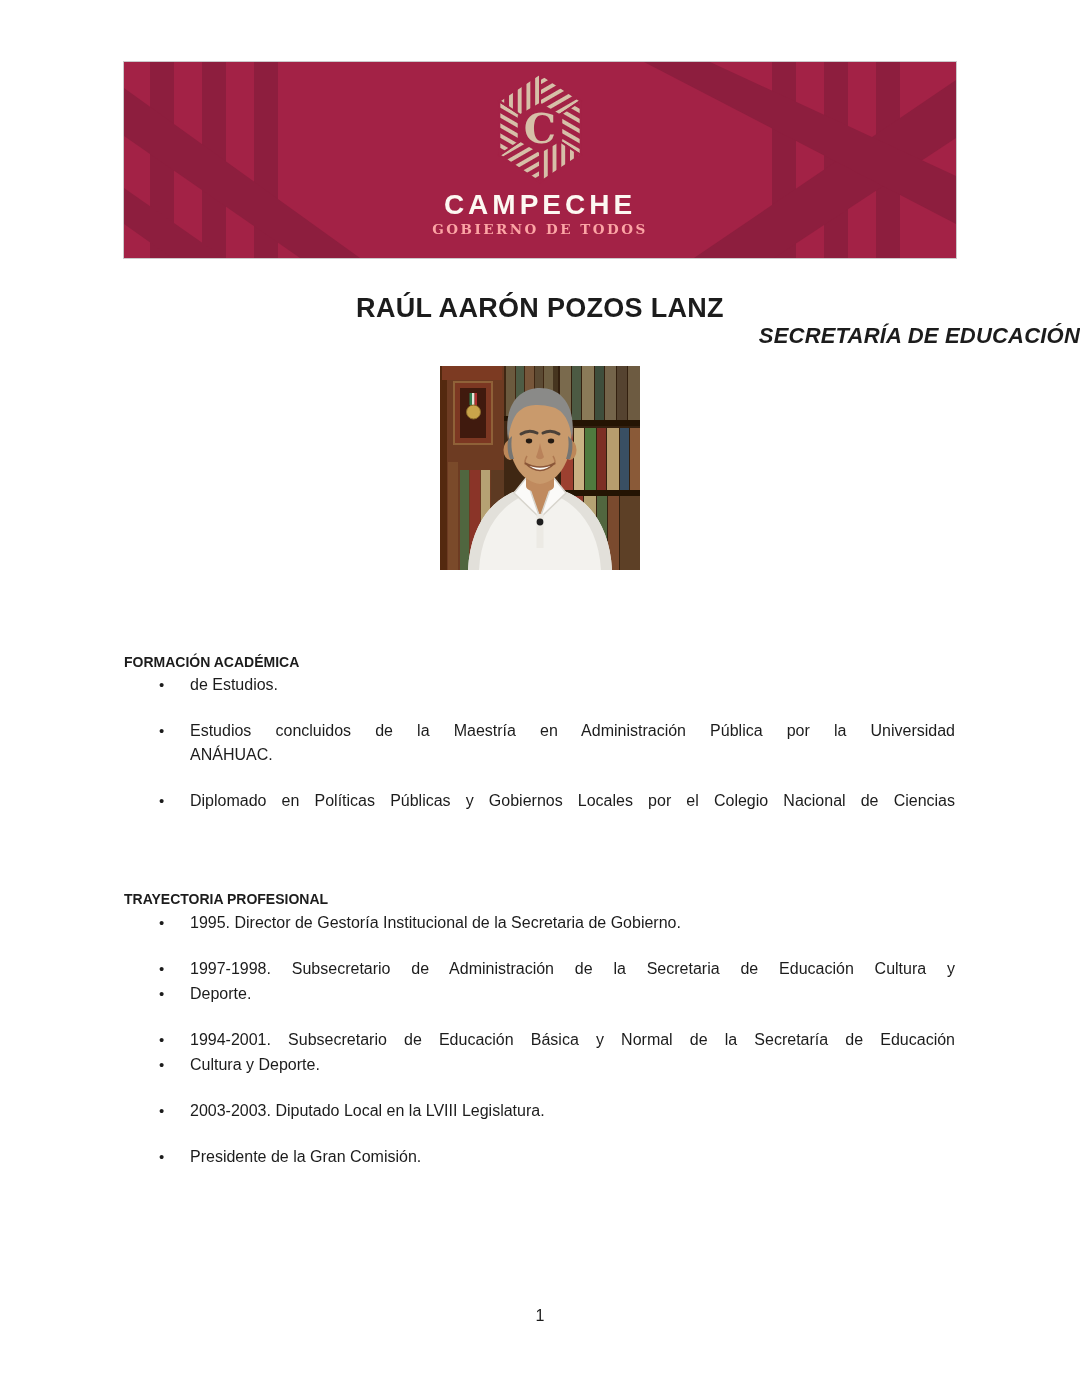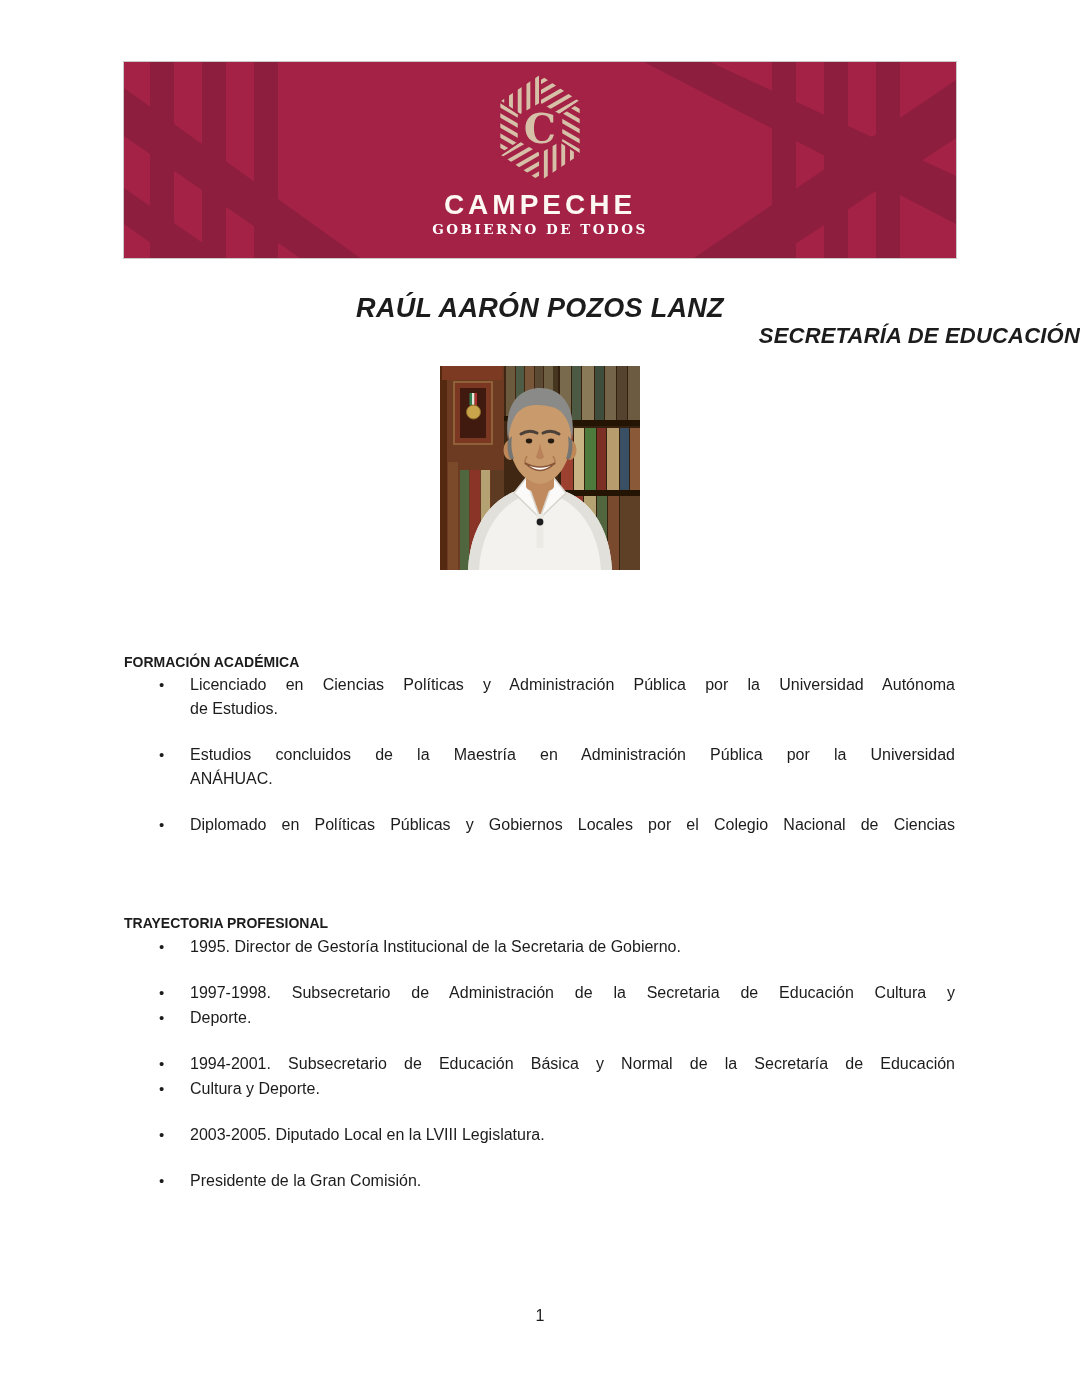--- a/index.html
+++ b/index.html
@@ -16,21 +16,21 @@
   .brand{position:relative;display:flex;flex-direction:column;align-items:center;padding-top:6px;}
   .logo{width:106px;height:120px;display:block;}
   .wordmark{
     font-family:Liberation Sans, sans-serif;font-weight:bold;font-size:28px;
     letter-spacing:4px;margin-top:2px;line-height:1.05;
   }
   .tagline{
     font-family:"DejaVu Serif", serif;font-weight:bold;font-size:13.5px;
     letter-spacing:2.5px;margin-top:3px;line-height:1.1;
   }
-  .person-name{text-align:center;font-size:27px;font-weight:bold;margin-top:34px;line-height:32px;letter-spacing:.3px;font-style:italic;}
+  .person-name{text-align:center;font-size:27px;font-weight:bold;margin-top:34px;line-height:32px;letter-spacing:.3px;}
   .person-role{text-align:right;font-size:22px;font-weight:bold;font-style:italic;margin-top:2px;line-height:20px;letter-spacing:.2px;}
   .photo{display:block;width:200px;height:204px;margin:20px auto 0;}
   .content{width:832px;margin:0 auto;}
   .sec-title{font-size:14px;font-weight:bold;margin:0;line-height:21px;letter-spacing:0;}
   .sec-formacion{margin-top:82px;}
   .sec-trayectoria{margin-top:76px;}
   ul.blist{list-style:none;margin:0;padding:0;font-size:16px;}
   .list-formacion{margin-top:30px;}
   .list-trayectoria{margin-top:29px;}
   .bullet-row{display:flex;align-items:flex-start;}
@@ -81,21 +81,21 @@
           <polygon points="50,62 92,34 92,90" fill="url(#p120)"></polygon>
           <polygon points="50,62 92,90 50,118" fill="url(#pV)"></polygon>
           <polygon points="50,62 50,118 8,90" fill="url(#p60)"></polygon>
           <polygon points="50,62 8,90 8,34" fill="url(#p120)"></polygon>
           <polygon points="50,62 8,34 50,6" fill="url(#pV)"></polygon>
         </g>
         <polygon points="50,36 73,49 73,75 50,88 27,75 27,49" fill="#a32246"></polygon>
         <text x="50" y="77" text-anchor="middle" font-family="DejaVu Serif, serif" font-size="42" font-weight="bold" fill="#d6c0a8">C</text>
       </svg>
       <div class="wordmark" style="color: rgb(253, 248, 242);">CAMPECHE</div>
-      <div class="tagline" style="color: #ffffff;">GOBIERNO DE TODOS</div>
+      <div class="tagline" style="color: #fca5a5;">GOBIERNO DE TODOS</div>
     </div>
   </div>
 
   <div class="person-name">RAÚL AARÓN POZOS LANZ</div>
   <div class="person-role">SECRETARÍA DE EDUCACIÓN</div>
 
   <svg class="photo" viewBox="0 0 200 204" aria-hidden="true">
     <rect width="200" height="204" fill="#4e2d1b"></rect>
 
     <rect x="64" y="0" width="54" height="204" fill="#3f2713"></rect>
@@ -178,21 +178,20 @@
     <path d="M113,90 Q116,95 114.5,99" stroke="#b07a52" stroke-width="1.5" fill="none"></path>
     <path d="M85,97 Q100,112 115,97 Q100,105 85,97 Z" fill="#fdfcf9" stroke="#8a5638" stroke-width="1.5"></path>
   </svg>
 
   <div class="content">
     <h2 class="sec-title sec-formacion">FORMACIÓN ACADÉMICA</h2>
     <ul class="blist list-formacion">
         <li class="bullet-row">
           <span class="blt">•</span>
           <div class="li-text">
-            <div class="stretch">Licenciado en Ciencias Políticas y Administración Pública por la Universidad Autónoma</div>
             <div>de Estudios.</div>
           </div>
         </li>
         <li class="bullet-row">
           <span class="blt">•</span>
           <div class="li-text">
             <div class="stretch">Estudios concluidos de la Maestría en Administración Pública por la Universidad</div>
             <div>ANÁHUAC.</div>
           </div>
         </li>
@@ -228,21 +227,21 @@
             <div class="li-text stretch">1994-2001. Subsecretario de Educación Básica y Normal de la Secretaría de Educación</div>
           </div>
           <div class="bullet-row">
             <span class="blt">•</span>
             <div class="li-text">Cultura y Deporte.</div>
           </div>
         </li>
         <li class="group">
           <div class="bullet-row">
             <span class="blt">•</span>
-            <div class="li-text">2003-2005. Diputado Local en la LVIII Legislatura.</div>
+            <div class="li-text">2003-2003. Diputado Local en la LVIII Legislatura.</div>
           </div>
         </li>
         <li class="group">
           <div class="bullet-row">
             <span class="blt">•</span>
             <div class="li-text">Presidente de la Gran Comisión.</div>
           </div>
         </li>
       </ul>
   </div>

